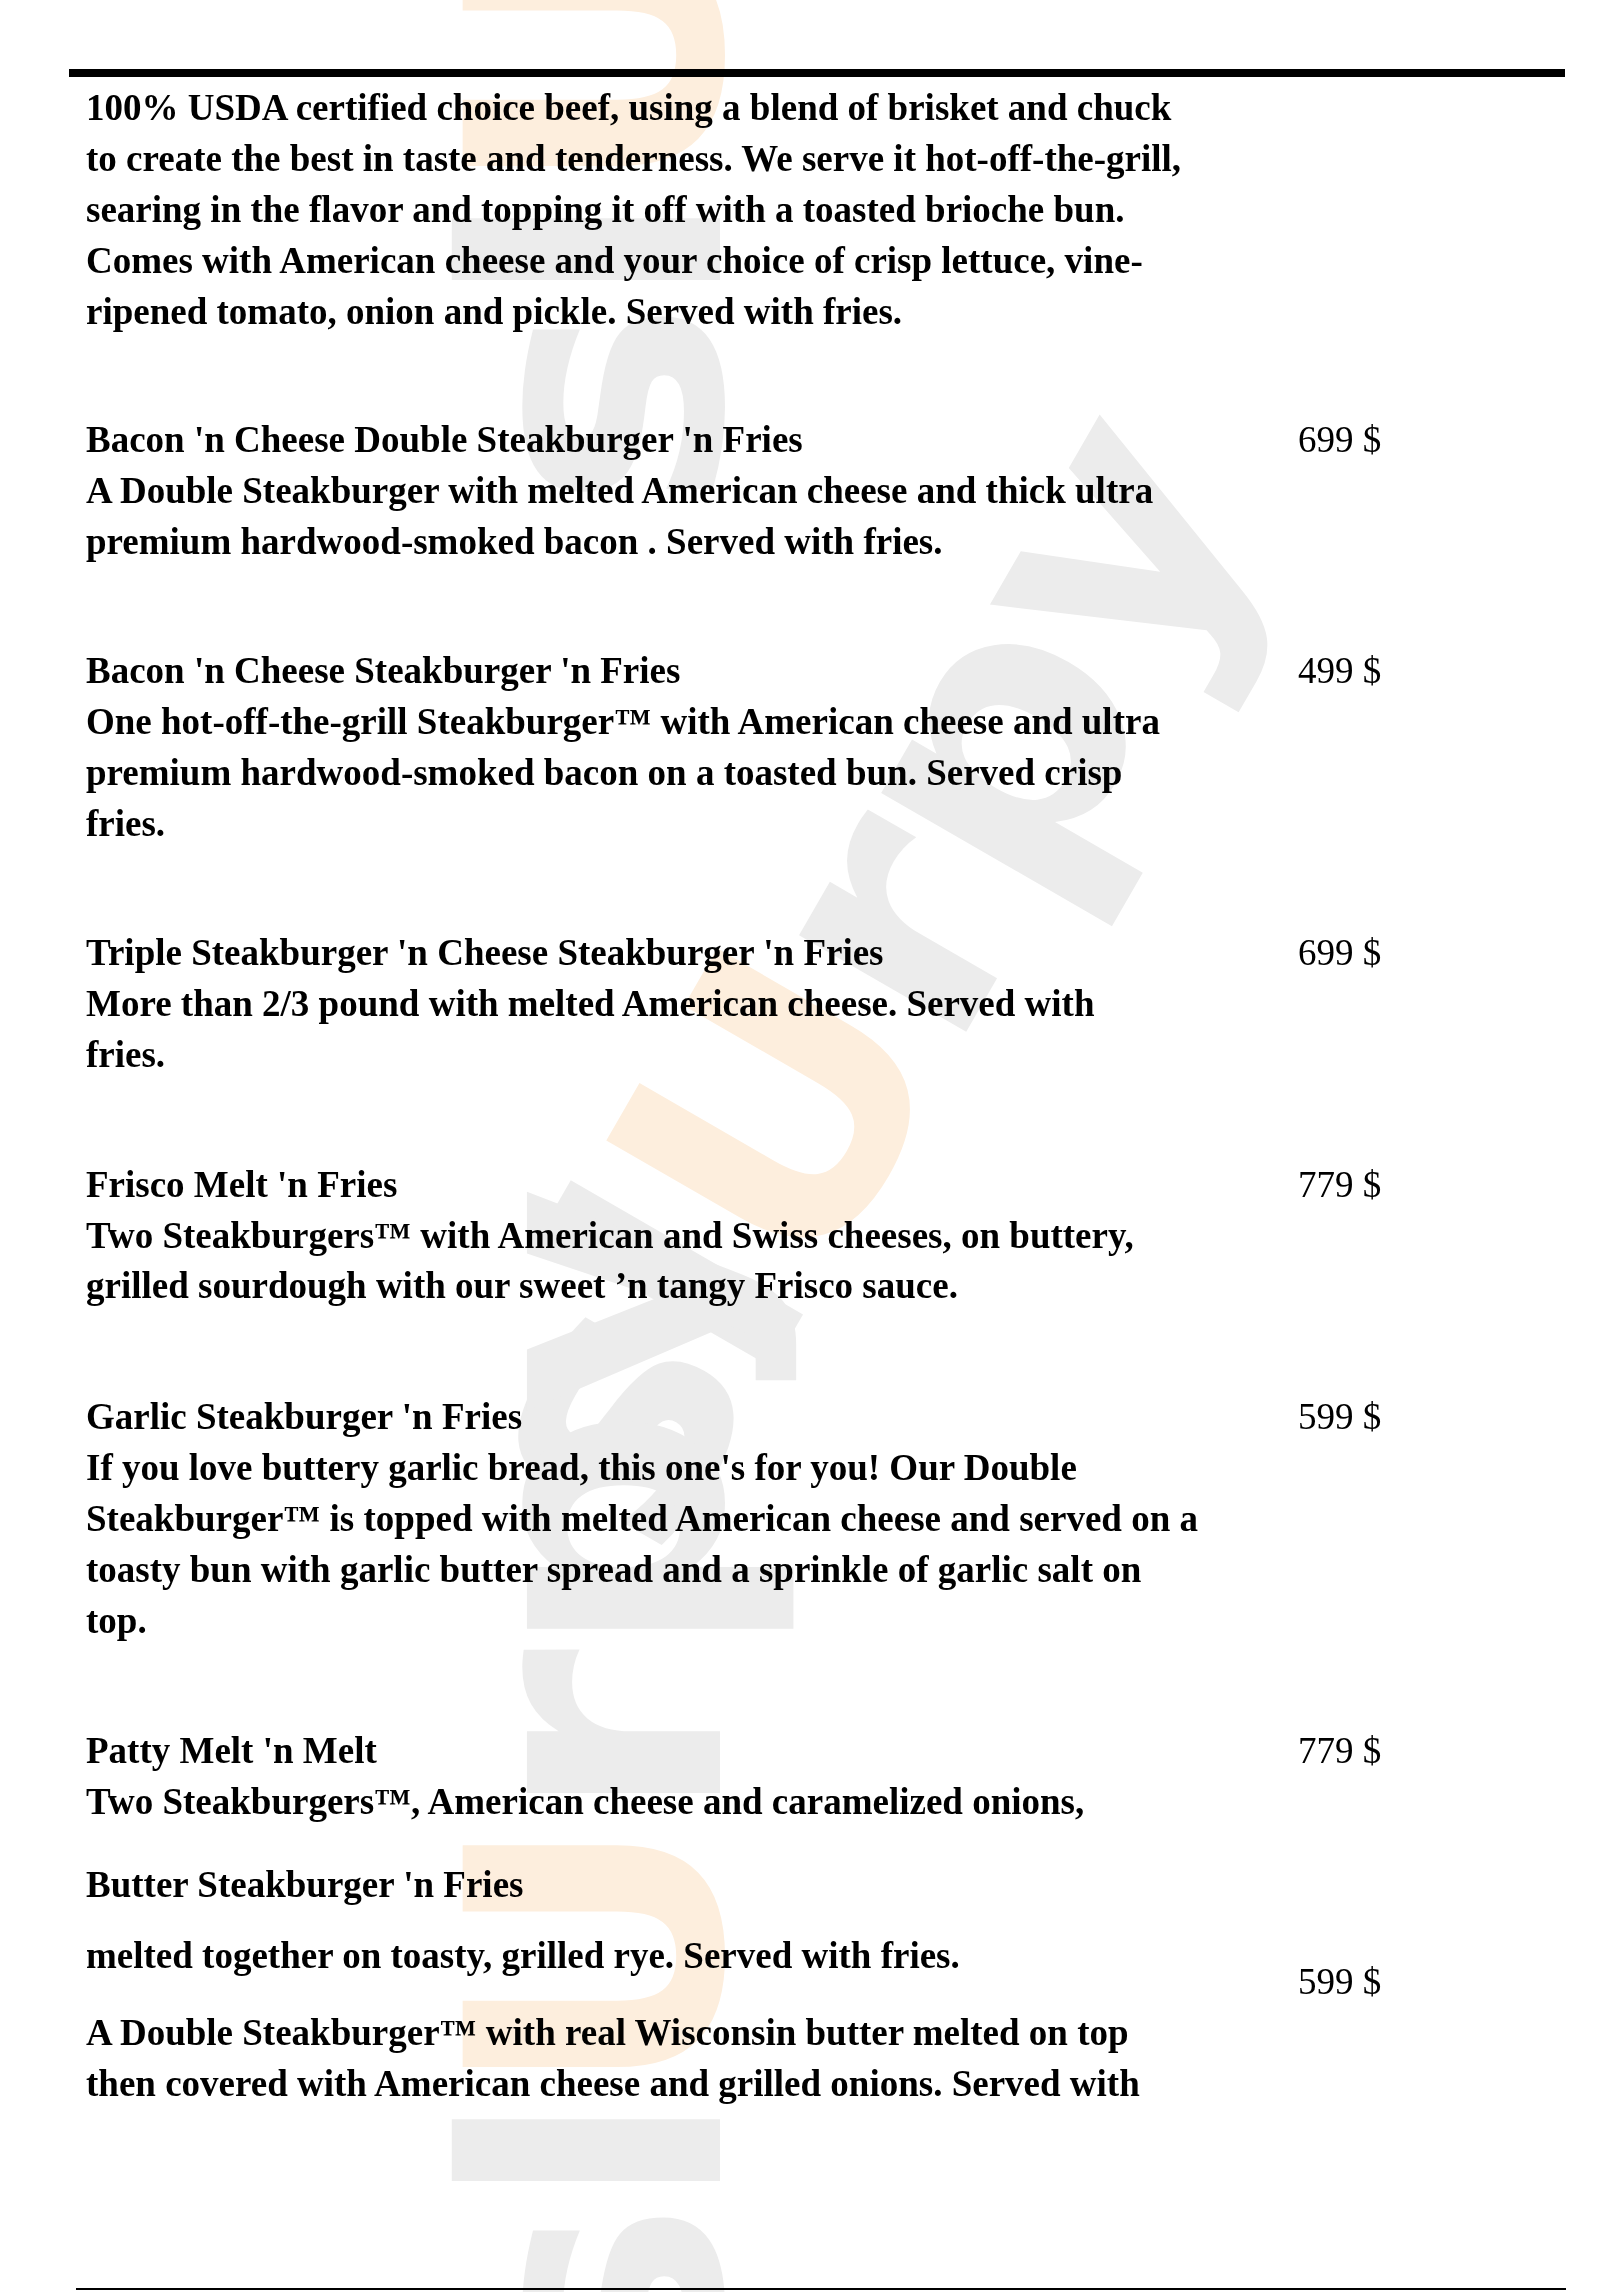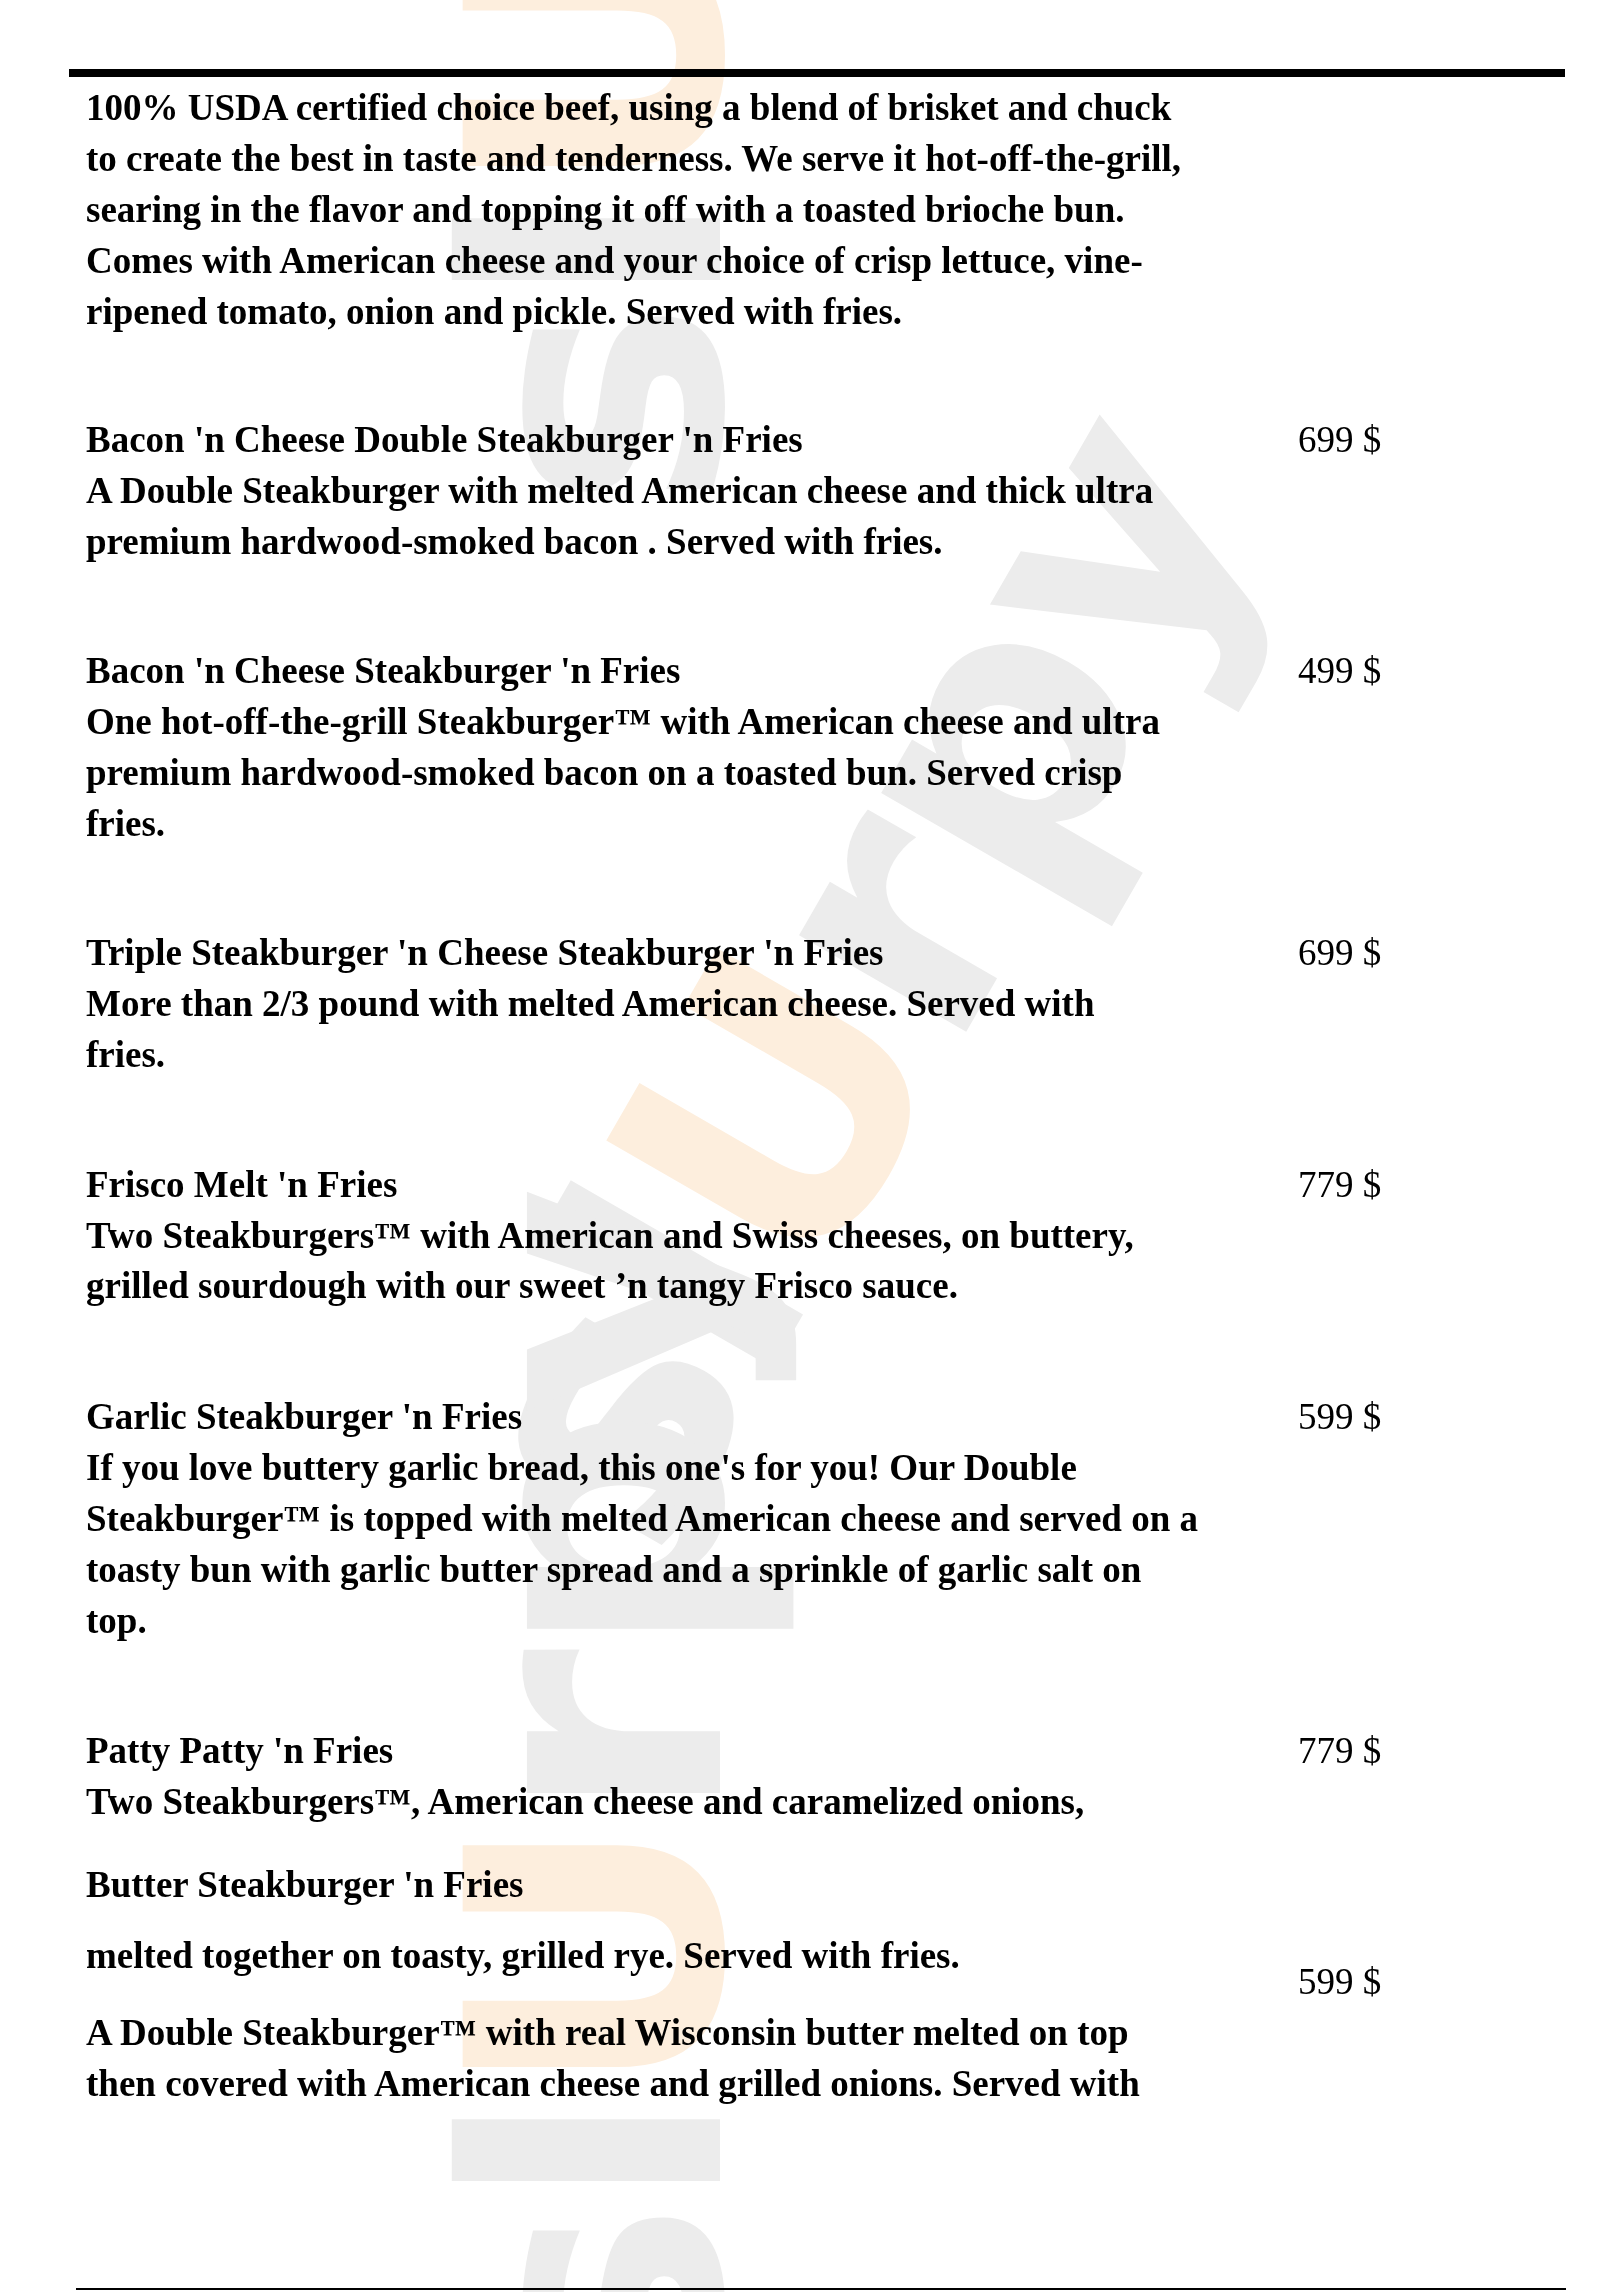--- a/index.html
+++ b/index.html
@@ -72,21 +72,21 @@
   <div>
     <div class="line" style="top:1391px">Garlic Steakburger 'n Fries</div>
     <div class="price" style="top:1391px">599 $</div>
     <div class="line" style="top:1442px">If you love buttery garlic bread, this one's for you! Our Double</div>
     <div class="line" style="top:1493px">Steakburger™ is topped with melted American cheese and served on a</div>
     <div class="line" style="top:1544px">toasty bun with garlic butter spread and a sprinkle of garlic salt on</div>
     <div class="line" style="top:1595px">top.</div>
   </div>
 
   <div>
-    <div class="line" style="top:1725px">Patty Patty 'n Fries</div>
+    <div class="line" style="top:1725px">Patty Melt 'n Melt</div>
     <div class="price" style="top:1725px">779 $</div>
     <div class="line" style="top:1776px">Two Steakburgers™, American cheese and caramelized onions,</div>
     <div class="line" style="top:1930px">melted together on toasty, grilled rye. Served with fries.</div>
   </div>
 
   <div>
     <div class="line" style="top:1859px">Butter Steakburger 'n Fries</div>
     <div class="price" style="top:1956px">599 $</div>
     <div class="line" style="top:2007px">A Double Steakburger™ with real Wisconsin butter melted on top</div>
     <div class="line" style="top:2058px">then covered with American cheese and grilled onions. Served with</div>

